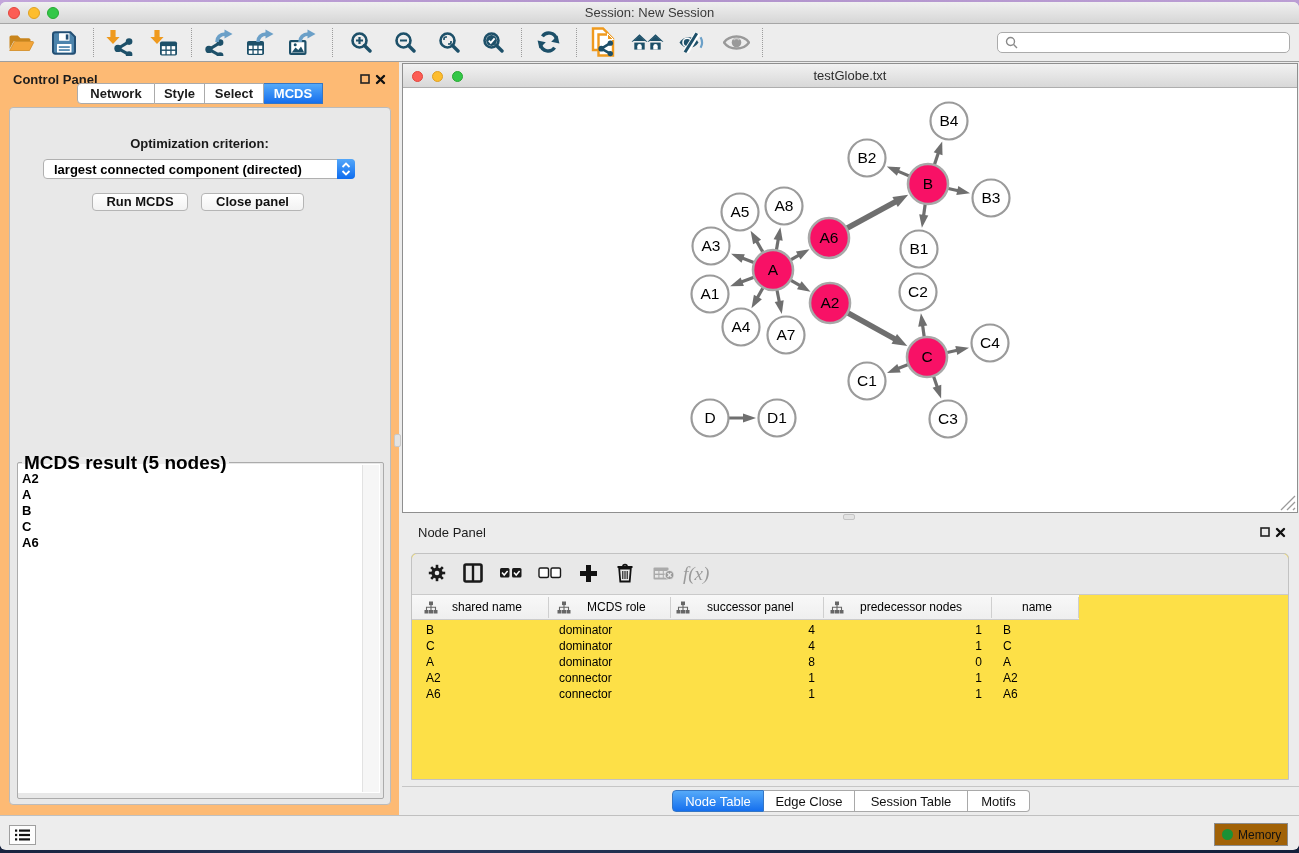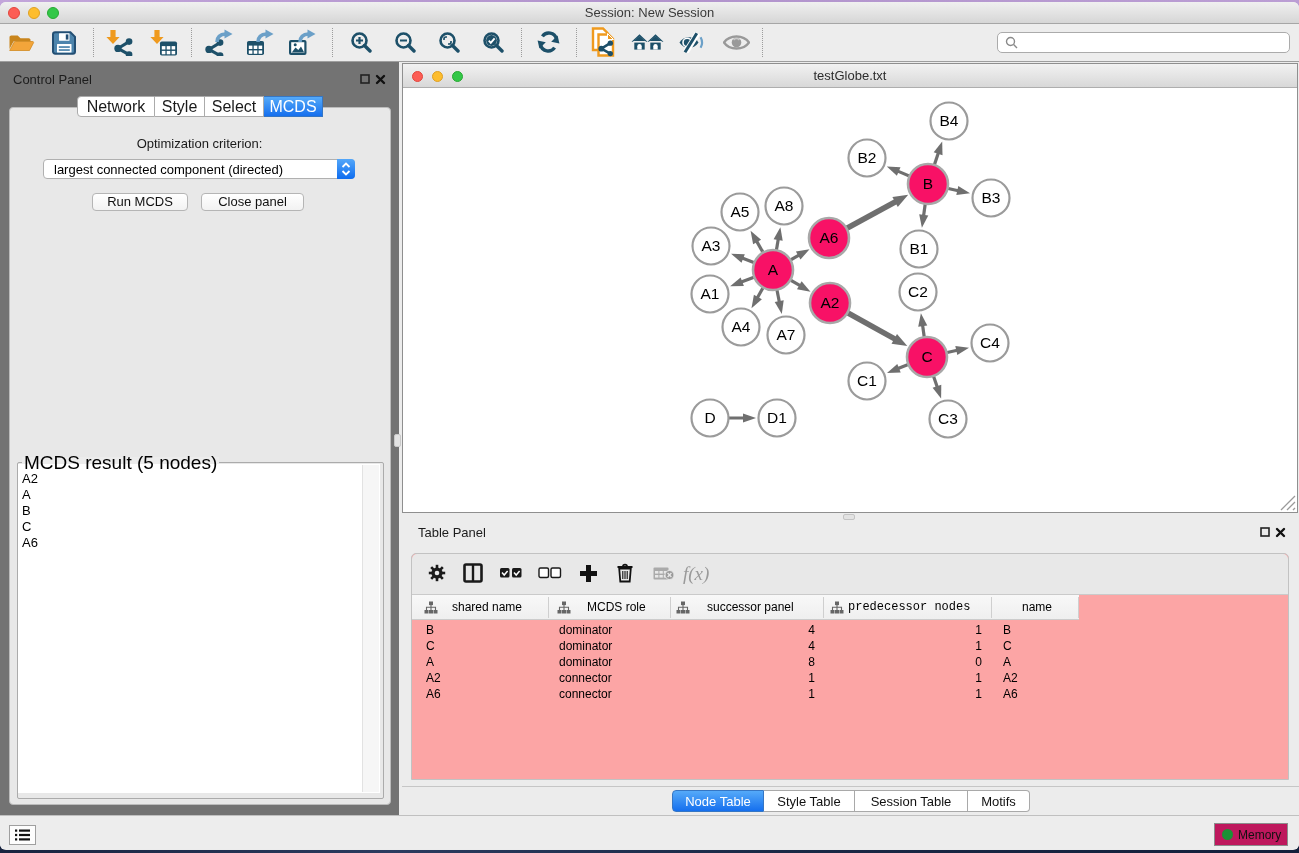--- a/index.html
+++ b/index.html
@@ -6,33 +6,33 @@
 body{font-family:"Liberation Sans",sans-serif;background:linear-gradient(90deg,#18233f,#2b3b5f 30%,#1a2946 60%,#131f3b);position:relative;}
 .desktop-top{position:absolute;top:0;left:0;width:1299px;height:8px;background:linear-gradient(90deg,#c2a5da,#b193cc 50%,#bb9ed4);}
 .app{position:absolute;top:2px;left:0;width:1299px;height:848px;background:#ececec;border-radius:6px;overflow:hidden;}
 .titlebar{position:absolute;top:0;left:0;width:100%;height:22px;background:linear-gradient(#f0f0f0,#d6d6d6);border-bottom:1px solid #a6a6a6;}
 .tl{position:absolute;border-radius:50%;width:12px;height:12px;top:5px;}
 .title-text{position:absolute;top:3px;width:100%;text-align:center;font-size:13px;color:#3a3a3a;}
 .toolbar{position:absolute;top:22px;left:0;width:100%;height:38px;background:#ededed;border-bottom:1px solid #9e9e9e;}
 .tsep{position:absolute;top:4px;height:29px;width:0;border-left:1px dotted #9c9c9c;}
 .ticon{position:absolute;top:0;}
 .searchbox{position:absolute;left:997px;top:8px;width:293px;height:21px;background:#fff;border:1px solid #ababab;border-radius:5px;}
-.cp{position:absolute;left:0;top:60px;width:399px;height:753px;background:#737373;}
+.cp{position:absolute;left:0;top:60px;width:399px;height:753px;background:#fdba74;font-weight:bold;}
 .cp-title{position:absolute;left:13px;top:10px;font-size:13px;color:#1c1c1c;}
-.tabs{position:absolute;top:34px;left:77px;height:21px;display:flex;font-size:16px;z-index:5;}
+.tabs{position:absolute;top:21px;left:77px;height:21px;display:flex;font-size:13px;z-index:5;}
 .tab{background:#fff;border:1px solid #ababab;border-left:none;color:#1a1a1a;display:flex;align-items:center;justify-content:center;}
 .tab.first{border-left:1px solid #ababab;border-radius:4px 0 0 4px;}
 .tab.sel{background:linear-gradient(#55aaf9,#156fee);color:#fff;border-color:#3576c4;border-radius:0;}
 .cp-box{position:absolute;left:9px;top:45px;width:382px;height:698px;background:#e8e8e8;border:1px solid #bbb;border-radius:4px;}
 .btn{position:absolute;height:18px;background:linear-gradient(#ffffff,#f2f2f2);border:1px solid #b5b5b5;border-radius:4px;font-size:13px;color:#111;text-align:center;line-height:16px;}
 .win{position:absolute;left:402px;top:61px;width:896px;height:450px;background:#fff;border:1px solid #8f8f8f;}
 .win-tb{position:absolute;top:0;left:0;width:100%;height:24px;background:linear-gradient(#f2f2f2,#d8d8d8);border-bottom:1px solid #aeaeae;}
 .wl{position:absolute;border-radius:50%;width:11px;height:11px;top:7px;}
 .tp{position:absolute;left:402px;top:519px;width:897px;height:295px;background:#ececec;}
-.tp-box{position:absolute;left:9px;top:32px;width:878px;height:227px;border:1px solid #c2c2c2;border-radius:5px 5px 0 0;background:#fca5a5;}
+.tp-box{position:absolute;left:9px;top:32px;width:878px;height:227px;border:1px solid #c2c2c2;border-radius:5px 5px 0 0;background:#fde047;}
 .tp-tools{position:absolute;left:0;top:0;width:100%;height:41px;background:#e8e8e8;border-bottom:1px solid #cacaca;border-radius:5px 5px 0 0;}
 .thead{position:absolute;left:0;top:41px;width:667px;height:25px;background:linear-gradient(#f8f8f8,#efefef);border-bottom:1px solid #ccc;font-size:12px;color:#000;}
 .hdiv{position:absolute;top:2px;height:21px;width:0;border-left:1px solid #cfcfcf;}
 .trow{position:absolute;font-size:12px;color:#000;height:16px;line-height:16px;}
 .btabs{position:absolute;top:269px;left:270px;height:22px;display:flex;font-size:13px;}
 .btab{background:#fff;border:1px solid #a9a9a9;border-left:none;color:#111;display:flex;align-items:center;justify-content:center;}
 .btab.first{border-left:1px solid #a9a9a9;border-radius:4px 0 0 4px;}
 .btab.last{border-radius:0 4px 4px 0;}
 .btab.sel{background:linear-gradient(#55aaf9,#156fee);color:#fff;border-color:#3576c4;}
 .statusbar{position:absolute;left:0;top:813px;width:100%;height:34px;background:#ededed;border-top:1px solid #c0c0c0;}
@@ -303,21 +303,21 @@
         <text x="524" y="274" text-anchor="middle" font-size="15.5" fill="#000">C</text>
       </svg>
  <svg width="18" height="18" style="position:absolute;right:1px;bottom:1px" viewBox="0 0 18 18">
         <path d="M17 3 L3 17 M17 9 L9 17 M17 15 L15 17" stroke="#9a9a9a" stroke-width="1.3" fill="none"></path>
       </svg>
 </div>
 <div style="position:absolute;left:843px;top:512px;width:12px;height:6px;background:#e3e3e3;border:1px solid #c4c4c4;border-radius:2px;"></div>
 <div style="position:absolute;left:394px;top:432px;width:7px;height:13px;background:#e3e3e3;border:1px solid #c9c9c9;border-radius:2px;"></div>
 
 <div class="tp">
- <div style="position:absolute;left:16px;top:4px;font-size:13px;color:#1c1c1c;">Table Panel</div>
+ <div style="position:absolute;left:16px;top:4px;font-size:13px;color:#1c1c1c;">Node Panel</div>
  <svg style="position:absolute;left:858px;top:6px" width="10" height="10" viewBox="0 0 10 10">
         <rect x="1" y="1" width="8" height="8" fill="none" stroke="#222" stroke-width="1.6"></rect>
       </svg>
       <svg style="position:absolute;left:873px;top:6px" width="11" height="11" viewBox="0 0 11 11">
         <path d="M2 2 L9 9 M9 2 L2 9" stroke="#111" stroke-width="2.4" stroke-linecap="round"></path>
       </svg>
  <div class="tp-box">
   <div class="tp-tools">
           <svg style="position:absolute;left:16px;top:10px" width="18" height="18" viewBox="0 0 18 18">
 <g fill="#1a1a1a">
@@ -397,21 +397,21 @@
             <rect x="9.5" y="9" width="4" height="3.5" fill="#666"></rect>
           </svg>
           <div style="position:absolute;left:295px;top:5px;">successor panel</div>
     <svg style="position:absolute;left:418px;top:6px" width="14" height="13" viewBox="0 0 14 13">
             <rect x="5" y="0.5" width="4" height="3.6" fill="#666"></rect>
             <path d="M7 4 v2.2 M2.5 9 v-2.8 h9 v2.8 M7 6.2 v2.8" stroke="#666" stroke-width="1.1" fill="none"></path>
             <rect x="0.5" y="9" width="4" height="3.5" fill="#666"></rect>
             <rect x="5" y="9" width="4" height="3.5" fill="#666"></rect>
             <rect x="9.5" y="9" width="4" height="3.5" fill="#666"></rect>
           </svg>
-          <div style="position:absolute;left:436px;top:5px;font-family:Liberation Mono, monospace;">predecessor nodes</div>
+          <div style="position:absolute;left:448px;top:5px;">predecessor nodes</div>
     <div style="position:absolute;left:610px;top:5px;">name</div>
     <div class="hdiv" style="left:136px;"></div>
           <div class="hdiv" style="left:258px;"></div>
           <div class="hdiv" style="left:411px;"></div>
           <div class="hdiv" style="left:579px;"></div>
           <div class="hdiv" style="left:666px;"></div>
   </div>
   <div class="trow" style="left:14px;top:68px;">B</div>
 <div class="trow" style="left:147px;top:68px;">dominator</div>
 <div class="trow" style="left:290px;top:68px;width:113px;text-align:right;">4</div>
@@ -434,36 +434,36 @@
 <div class="trow" style="left:591px;top:116px;">A2</div>
         <div class="trow" style="left:14px;top:132px;">A6</div>
 <div class="trow" style="left:147px;top:132px;">connector</div>
 <div class="trow" style="left:290px;top:132px;width:113px;text-align:right;">1</div>
 <div class="trow" style="left:450px;top:132px;width:120px;text-align:right;">1</div>
 <div class="trow" style="left:591px;top:132px;">A6</div>
  </div>
  <div style="position:absolute;left:0;top:265px;width:897px;border-top:1px solid #c6c6c6;"></div>
  <div class="btabs">
   <div class="btab first sel" style="width:92px">Node Table</div>
-  <div class="btab" style="width:91px">Style Table</div>
+  <div class="btab" style="width:91px">Edge Close</div>
   <div class="btab" style="width:113px">Session Table</div>
   <div class="btab last" style="width:62px">Motifs</div>
  </div>
 </div>
 
 <div class="statusbar">
  <div style="position:absolute;left:9px;top:9px;width:27px;height:20px;background:#fdfdfd;border:1px solid #9f9f9f;">
   <svg width="15" height="12" style="position:absolute;left:5px;top:3px" viewBox="0 0 15 12">
    <g fill="#111">
             <rect x="0" y="0.5" width="2.2" height="2.2"></rect>
             <rect x="0" y="4.9" width="2.2" height="2.2"></rect>
             <rect x="0" y="9.3" width="2.2" height="2.2"></rect>
             <rect x="4" y="0.5" width="11" height="2.2"></rect>
             <rect x="4" y="4.9" width="11" height="2.2"></rect>
             <rect x="4" y="9.3" width="11" height="2.2"></rect>
           </g>
   </svg>
  </div>
- <div style="position:absolute;left:1214px;top:7px;width:74px;height:23px;background:#be185d;border:1px solid #8c8c8c;">
+ <div style="position:absolute;left:1214px;top:7px;width:74px;height:23px;background:#a16207;border:1px solid #8c8c8c;">
   <div style="position:absolute;left:7px;top:5px;width:11px;height:11px;border-radius:50%;background:#1a9135;"></div>
   <div style="position:absolute;left:23px;top:4px;font-size:12px;color:#111;">Memory</div>
  </div>
 </div>
 </div>
 </body></html>

